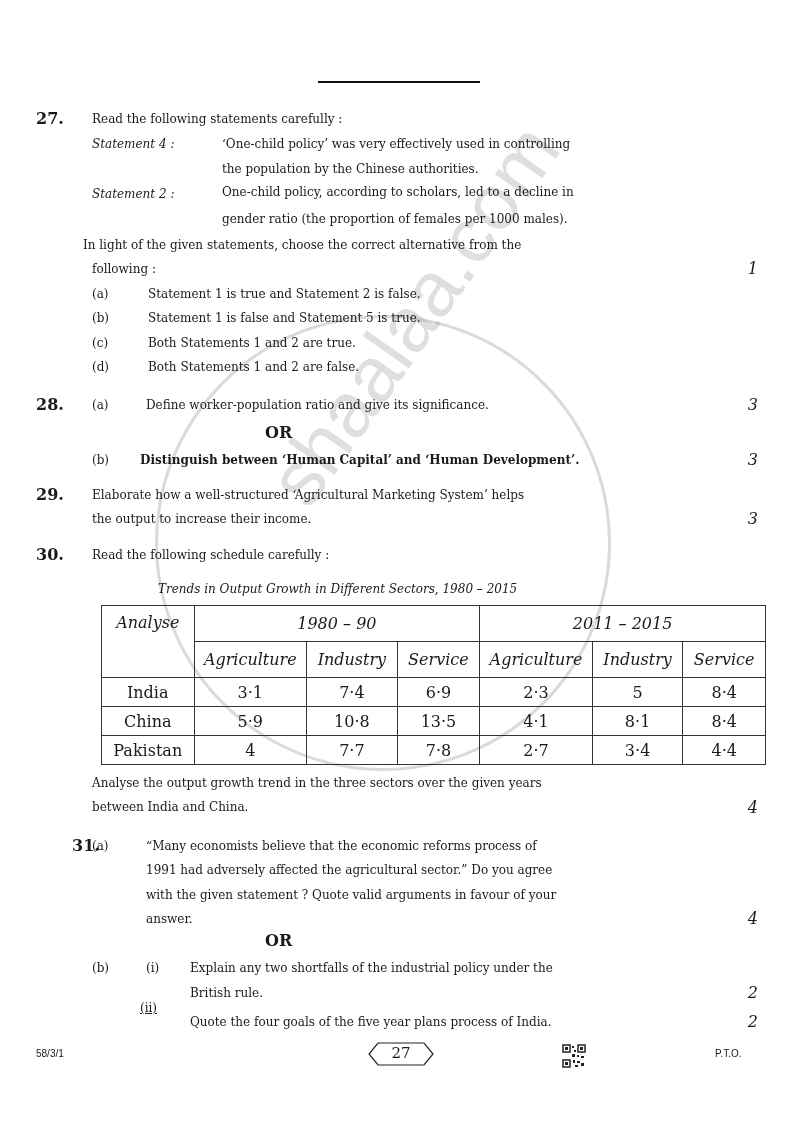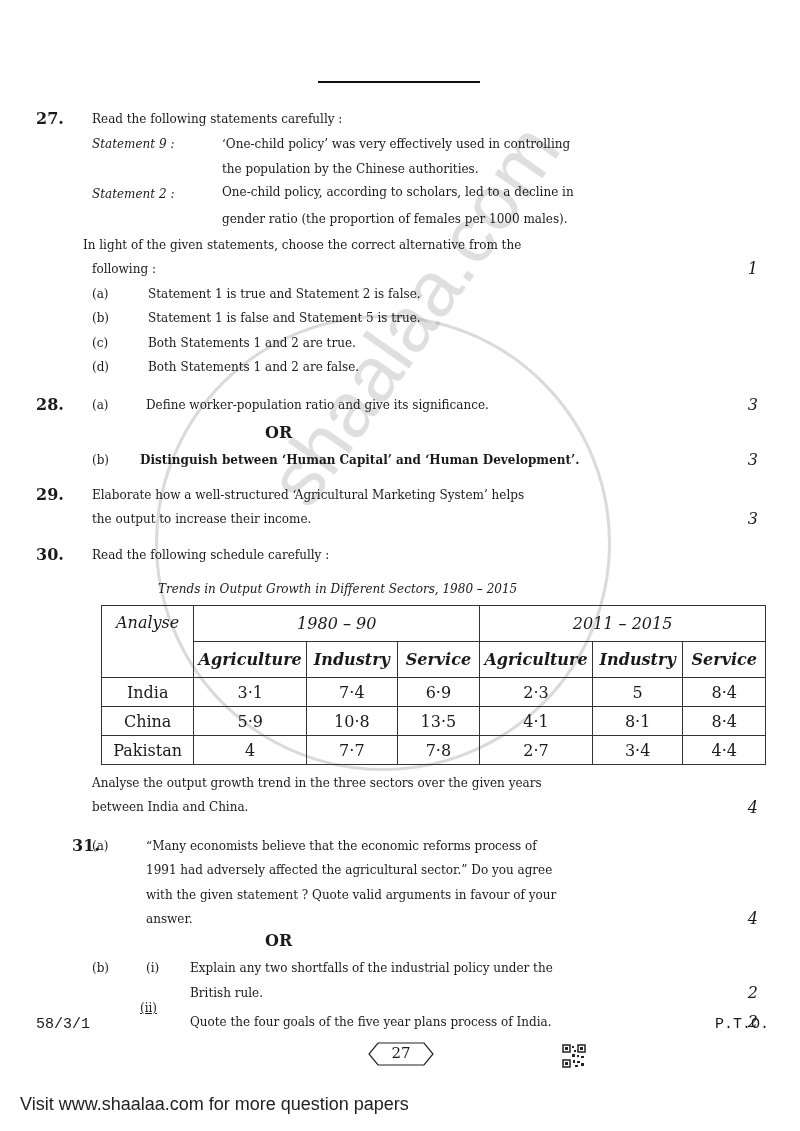--- a/index.html
+++ b/index.html
@@ -8,43 +8,43 @@
   .toprule { position:absolute; left:318px; top:81px; width:162px; height:2px; background:#111; }
   .abs { position:absolute; }
   .qnum { position:absolute; left:36px; font-weight:bold; font-size:16px; }
   .txt { font-size:12px; line-height:24.5px; }
   .marks { position:absolute; right:42px; font-style:italic; font-size:16px; }
   .ital { font-style:italic; }
   .or { font-weight:bold; font-size:16px; }
   table.sched { position:absolute; left:101px; top:605px; width:665px; border-collapse:collapse; font-size:16px; }
   table.sched td { border:1px solid #333; text-align:center; padding:0; }
   table.sched tr.h1 td { height:35px; }
-  table.sched tr.h2 td { height:35px;font-weight:bold; }
+  table.sched tr.h2 td { height:35px; }
   table.sched tr.r td { height:28px; }
-  .footer { position:absolute; top:1016px; font-family:Liberation Mono, monospace; font-size:15px; }
+  .footer { position:absolute; top:1048px; font-family:Liberation Sans, sans-serif; font-size:10px; }
   .pageno { position:absolute; left:368px; top:1042px; width:66px; height:24px; }
   .qr { position:absolute; left:562px; top:1044px; width:24px; height:24px; }
   .visit { position:absolute; left:20px; top:1094px; font-family:"Liberation Sans", sans-serif; font-size:18px; color:#222; }
   .watermark { position:absolute; left:155px; top:315px; width:450px; height:450px; border:3px solid rgba(150,150,150,0.35); border-radius:50%; }
   .wm-text { position:absolute; left:250px; top:470px; font-family:"Liberation Sans", sans-serif; font-size:78px; color:rgba(150,150,150,0.30); transform:rotate(-55deg); transform-origin:left top; white-space:nowrap; }
 </style>
 </head>
 <body>
 
 <div class="page">
 
   <div class="watermark"></div>
   <div class="wm-text">shaalaa.com</div>
 
   <div class="toprule"></div>
 
   <div>
     <span class="qnum" style="top:109px;">27.</span>
     <div class="abs txt" style="left:92px; top:107px;">Read the following statements carefully :</div>
-    <div class="abs txt ital" style="left:92px; top:132px;">Statement 9 :</div>
+    <div class="abs txt ital" style="left:92px; top:132px;">Statement 4 :</div>
     <div class="abs txt" style="left:222px; top:132px;">‘One-child policy’ was very effectively used in controlling</div>
     <div class="abs txt" style="left:222px; top:157px;">the population by the Chinese authorities.</div>
     <div class="abs txt ital" style="left:92px; top:182px;">Statement 2 :</div>
     <div class="abs txt" style="left:222px; top:180px;">One-child policy, according to scholars, led to a decline in</div>
     <div class="abs txt" style="left:222px; top:207px;">gender ratio (the proportion of females per 1000 males).</div>
     <div class="abs txt" style="left:83px; top:233px;">In light of the given statements, choose the correct alternative from the</div>
     <div class="abs txt" style="left:92px; top:257px;">following :</div>
     <span class="marks" style="top:259px;">1</span>
 
     <div class="abs txt" style="left:92px; top:282px;">(a)</div>
@@ -170,14 +170,13 @@
       <rect x="15" y="11" width="2" height="2" fill="#222"></rect>
       <rect x="19" y="12" width="3" height="2" fill="#222"></rect>
       <rect x="11" y="16" width="2" height="3" fill="#222"></rect>
       <rect x="15" y="17" width="3" height="2" fill="#222"></rect>
       <rect x="19" y="19" width="3" height="3" fill="#222"></rect>
       <rect x="13" y="21" width="3" height="2" fill="#222"></rect>
     </svg>
   </div>
   <div class="footer" style="left:715px;">P.T.O.</div>
 
-  <div class="visit">Visit www.shaalaa.com for more question papers</div>
 </div>
 
 </body></html>

